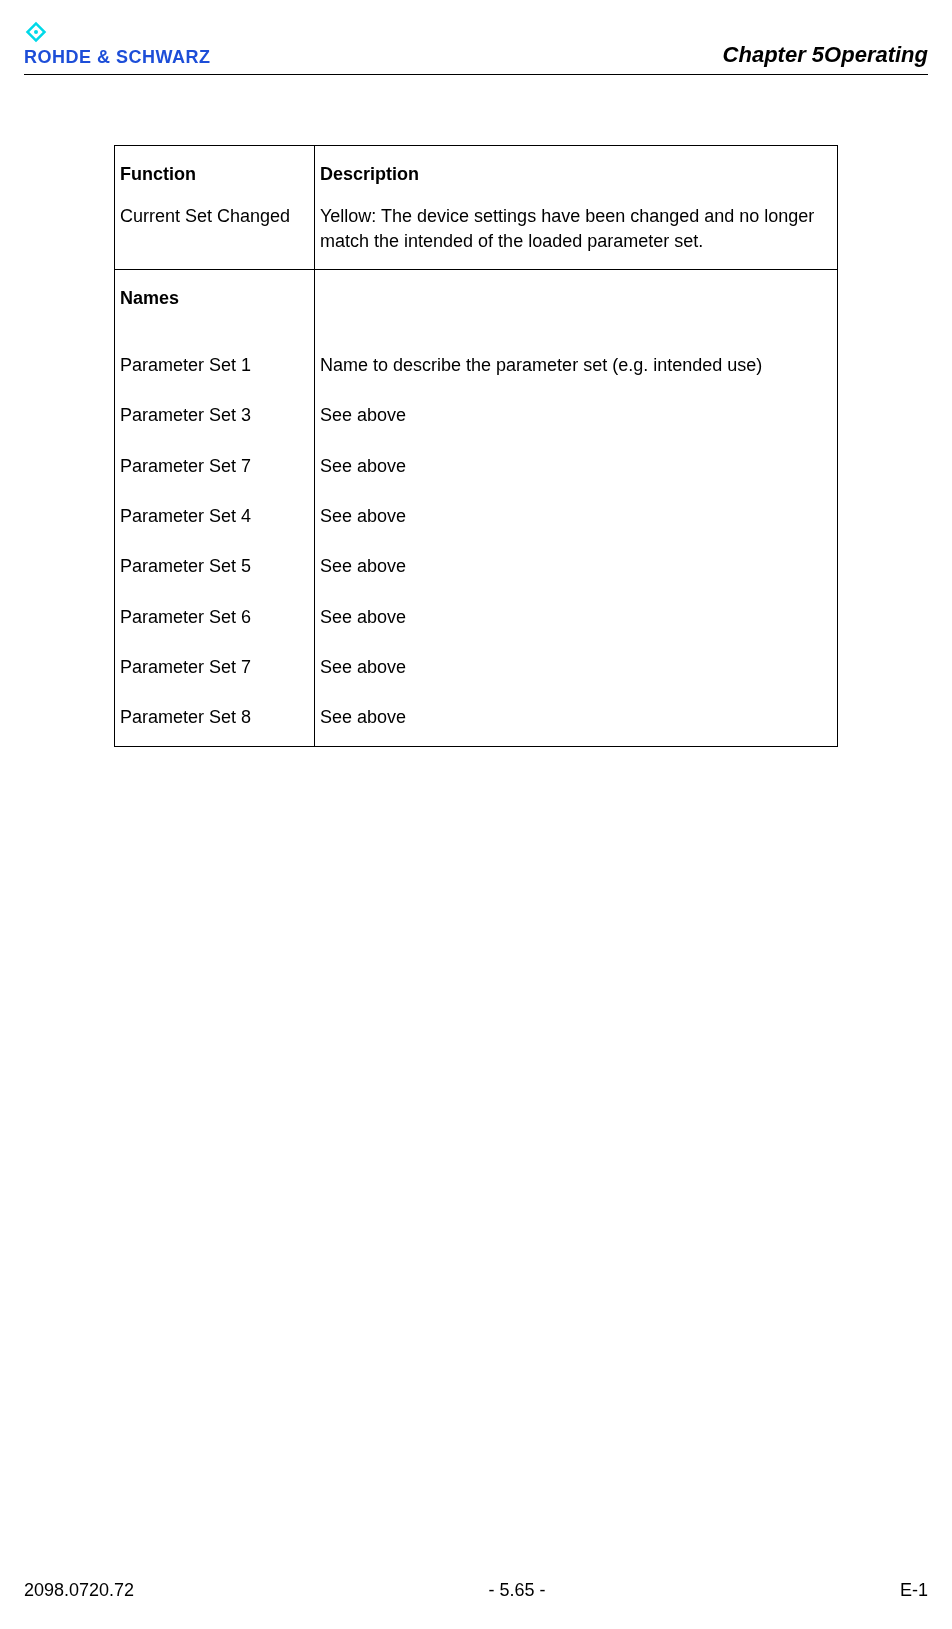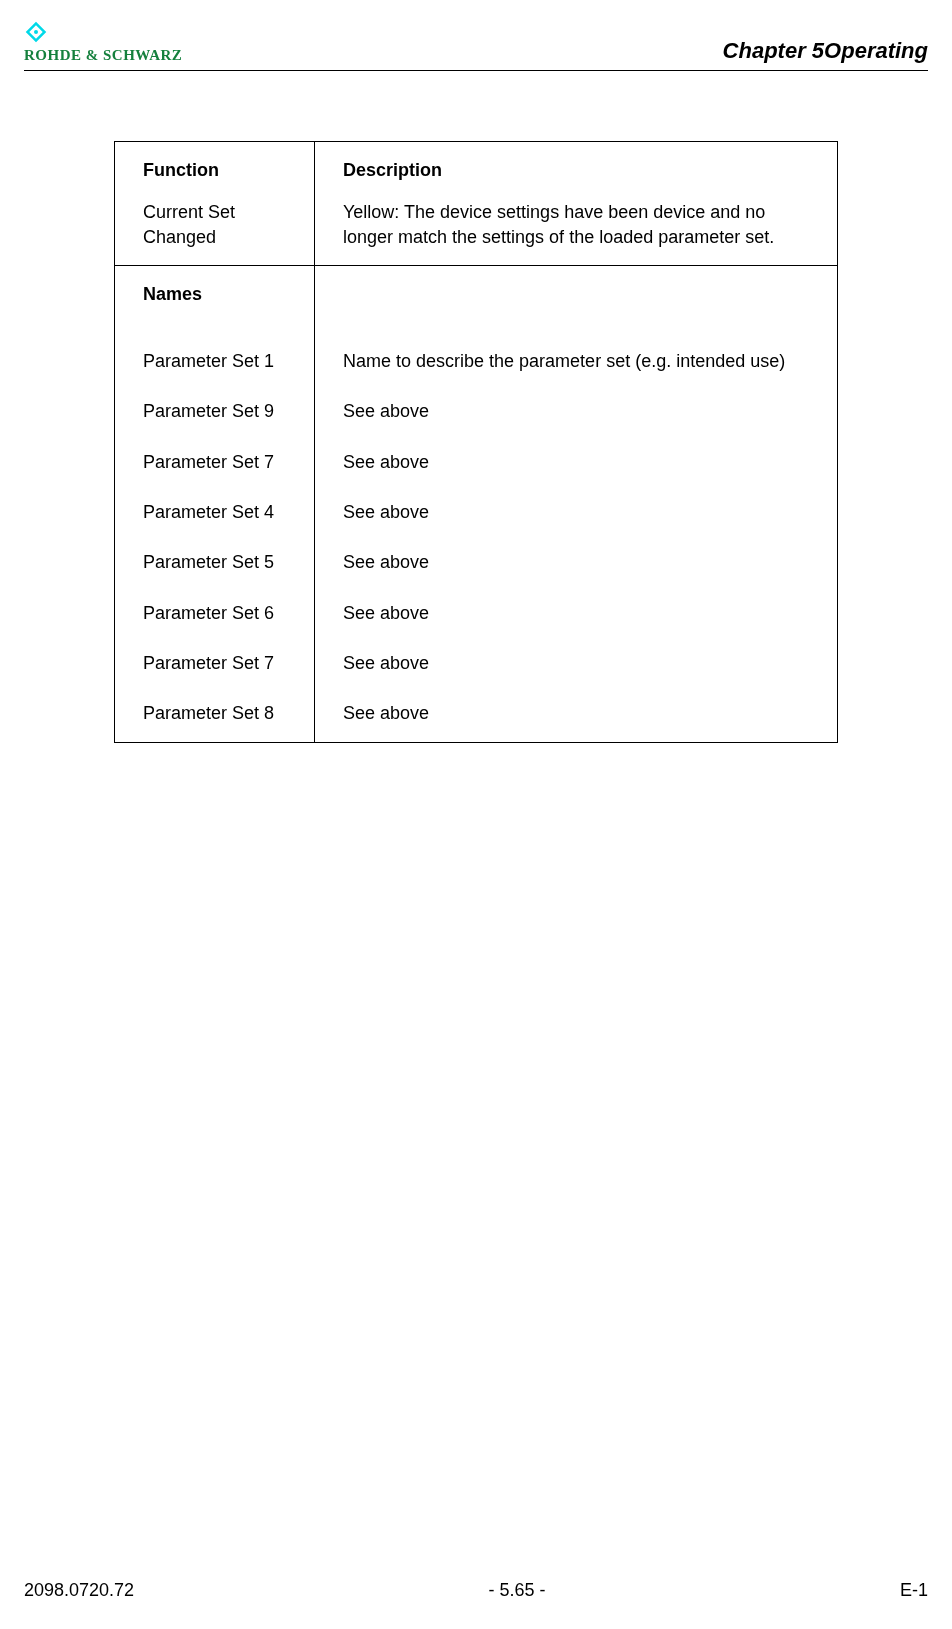--- a/index.html
+++ b/index.html
@@ -32,25 +32,25 @@
       flex-direction: column;
       align-items: flex-start;
     }
     .logo-diamond {
       color: #00d9e8;
       font-size: 28px;
       line-height: 1;
       transform: rotate(0deg);
     }
     .logo-text {
-      color: #15803d;
-      font-size: 15px;
+      color: #1d4ed8;
+      font-size: 18px;
       font-weight: 900;
       letter-spacing: 0.5px;
-      font-family: Liberation Serif, serif;
+      font-family: Liberation Sans, sans-serif;
       margin-top: -2px;
     }
     .chapter-title {
       font-size: 22px;
       font-weight: bold;
       font-style: italic;
       text-align: right;
       flex-grow: 1;
     }
     .section-title {
@@ -63,21 +63,21 @@
       padding: 70px 90px 0 90px;
     }
     table.desc-table {
       width: 100%;
       border-collapse: collapse;
       border: 1.5px solid #000;
     }
     table.desc-table td {
       border: 1.5px solid #000;
       vertical-align: top;
-      padding: 16px 28px;
+      padding: 16px 5px;
       font-size: 18px;
       line-height: 1.35;
     }
     table.desc-table td:first-child {
       width: 200px;
     }
     .cell-header {
       font-weight: bold;
       margin-bottom: 18px;
     }
@@ -121,29 +121,29 @@
   <div class="content">
     <table class="desc-table">
       <tbody>
           <tr>
         <td>
           <div class="cell-header">Function</div>
           <div class="subrow">Current Set Changed</div>
         </td>
         <td>
           <div class="cell-header">Description</div>
-          <div class="subrow">Yellow: The device settings have been device and no longer match the settings of the loaded parameter set.</div>
+          <div class="subrow">Yellow: The device settings have been changed and no longer match the intended of the loaded parameter set.</div>
         </td>
       </tr>
       <tr>
         <td>
           <div class="cell-header">Names</div>
           <div class="names-block">
             <div class="item">Parameter Set 1</div>
-            <div class="item">Parameter Set 9</div>
+            <div class="item">Parameter Set 3</div>
             <div class="item">Parameter Set 7</div>
             <div class="item">Parameter Set 4</div>
             <div class="item">Parameter Set 5</div>
             <div class="item">Parameter Set 6</div>
             <div class="item">Parameter Set 7</div>
             <div class="item">Parameter Set 8</div>
           </div>
         </td>
         <td>
           <div class="cell-header">&nbsp;</div>

